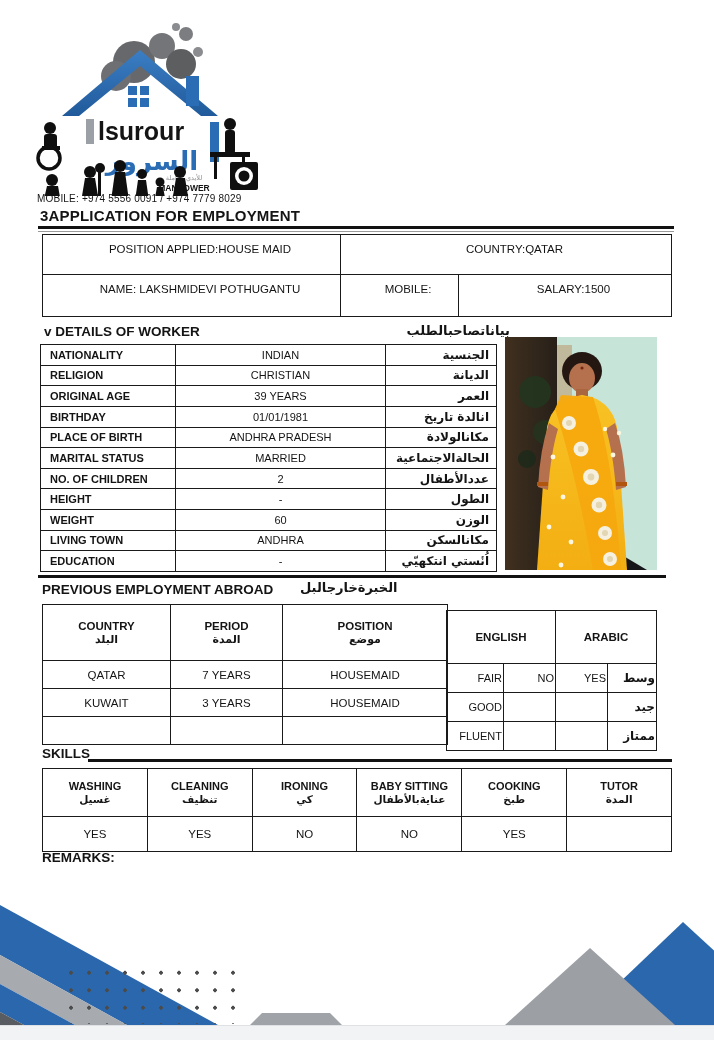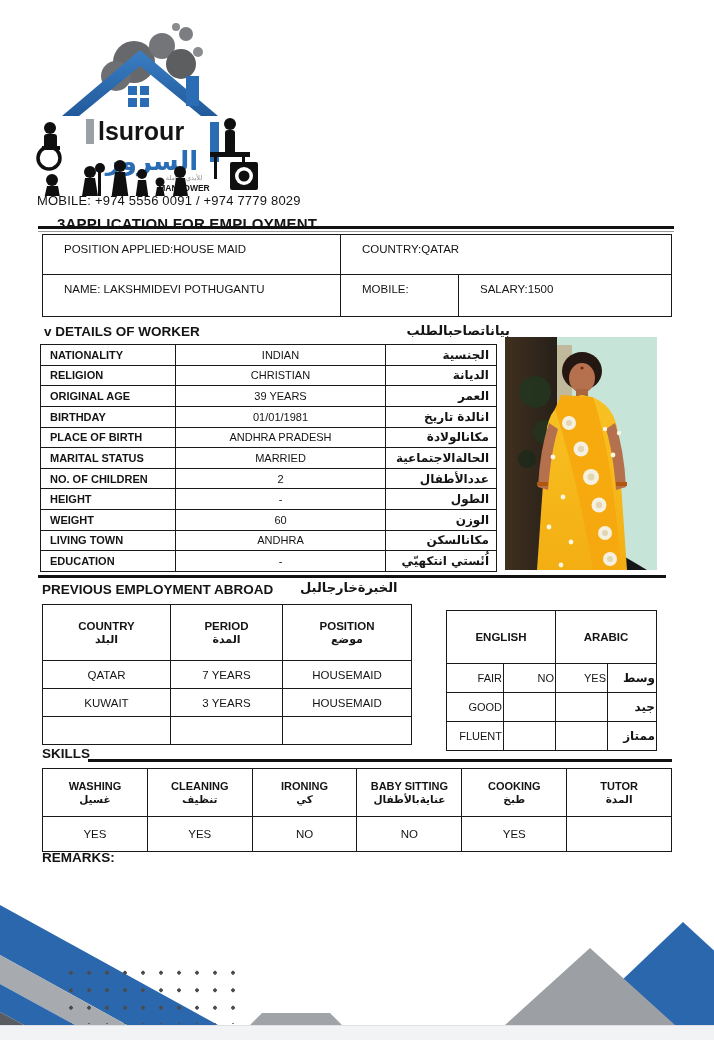--- a/index.html
+++ b/index.html
@@ -3,36 +3,36 @@
 <meta charset="utf-8">
 <style>
   html,body{margin:0;padding:0;background:#e9e9e9;}
   .page{position:relative;width:714px;height:1040px;background:#ffffff;overflow:hidden;
         font-family:"Liberation Sans",sans-serif;color:#141414;margin:0 auto;}
   .abs{position:absolute;}
   .ar{font-family:"DejaVu Sans",sans-serif;direction:rtl;}
   table{border-collapse:collapse;table-layout:fixed;}
   td,th{border:1.8px solid #1a1a1a;overflow:hidden;font-weight:normal;}
   
-  .mobile-line{left:37px;top:193px;font-size:13px;letter-spacing:.2px;}
-  .doc-title{left:40px;top:215px;font-size:15px;font-weight:bold;letter-spacing:.2px;margin-left:17px;}
+  .mobile-line{left:37px;top:193px;font-size:10px;letter-spacing:.2px;}
+  .doc-title{left:40px;top:207px;font-size:15px;font-weight:bold;letter-spacing:.2px;}
   .rule-thick{background:#121212;height:3px;}
   .rule-thin{background:#9a9a9a;height:1px;}
   
   .t1{left:42px;top:234px;width:630px;height:82px;}
-  .t1 td{font-size:11.5px;vertical-align:top;padding:8px 4px 0 21px;}
+  .t1 td{font-size:11.5px;vertical-align:top;padding:8px 4px 0 21px;text-align:center;}
   
   .sec-head{font-size:13.5px;font-weight:bold;}
   .t2{left:40px;top:344px;width:457px;height:228px;}
   .t2 td{font-size:11px;height:18px;padding:0;}
   .t2 .lbl{padding-left:9px;font-weight:600;}
   .t2 .val{text-align:center;}
   .t2 .arc{text-align:right;padding-right:7px;font-size:12px;font-weight:600;}
   
-  .t3{left:42px;top:604px;width:370px;height:131px;}
+  .t3{left:42px;top:604px;width:406px;height:131px;}
   .t3 th{font-size:11.5px;font-weight:600;}
   .t3 .arl{font-size:11px;font-weight:600;}
   .t3 td{font-size:11.5px;text-align:center;height:25px;}
   
   .t4{left:446px;top:610px;width:211px;height:131px;}
   .t4 th{font-size:11.5px;font-weight:600;height:50px;}
   .t4 td{font-size:11px;text-align:right;height:26px;}
   .t4 .arc{font-size:12px;font-weight:600;}
   
   .t5{left:42px;top:768px;width:630px;height:78px;}

